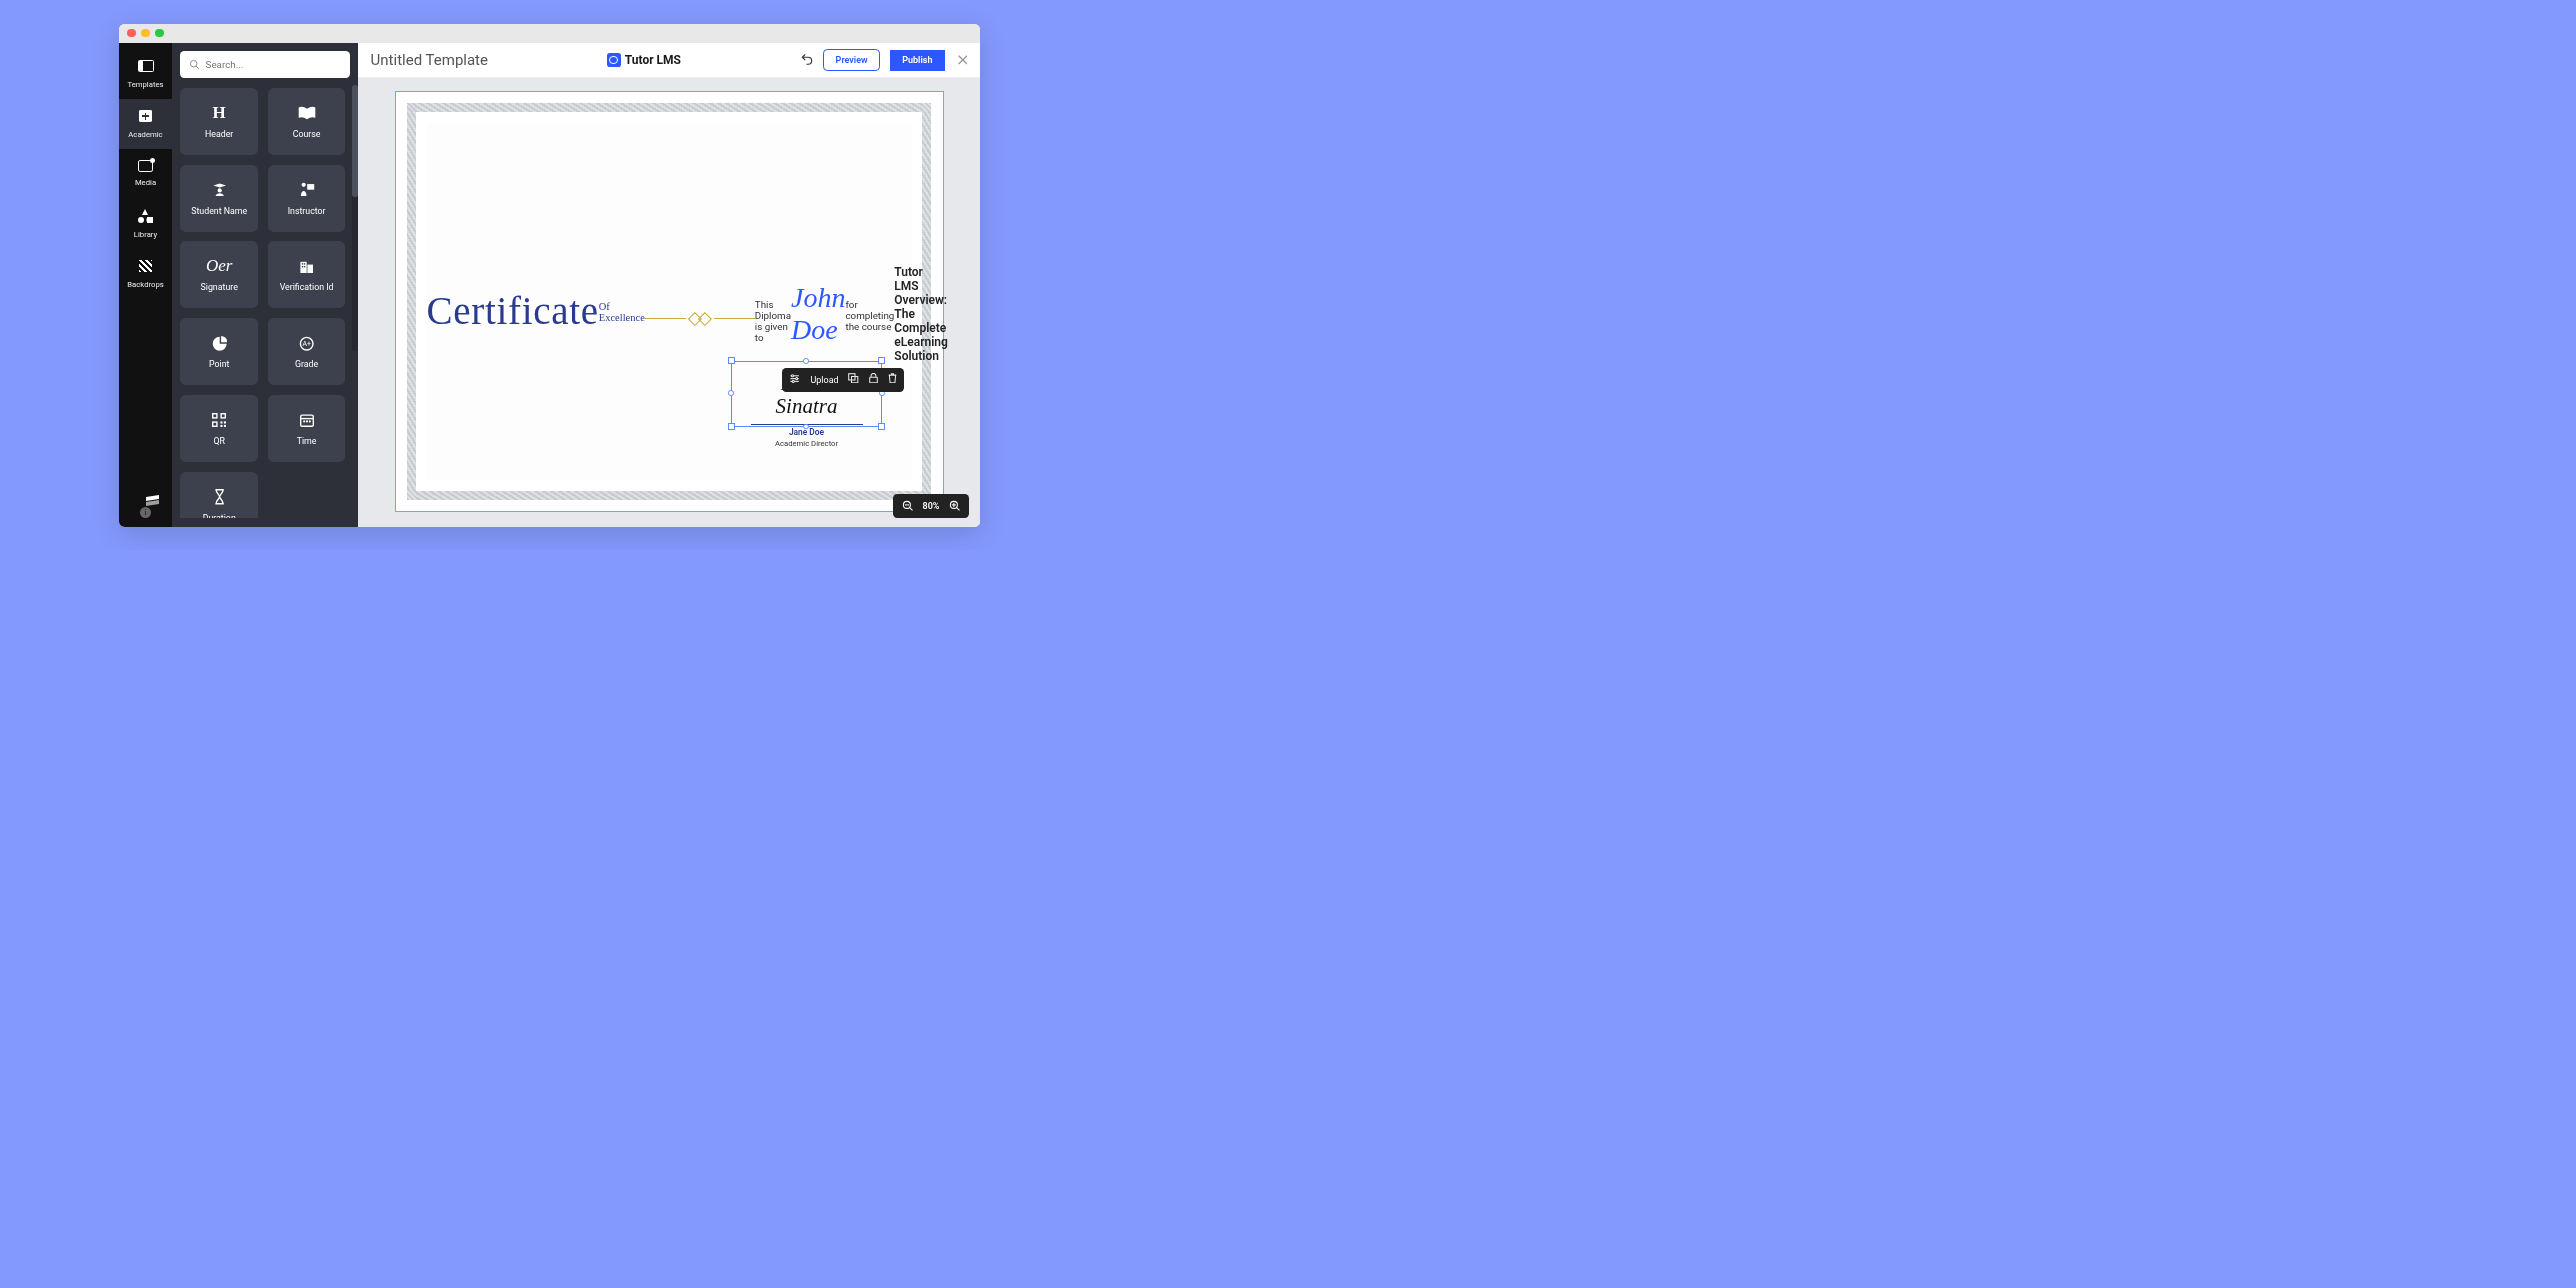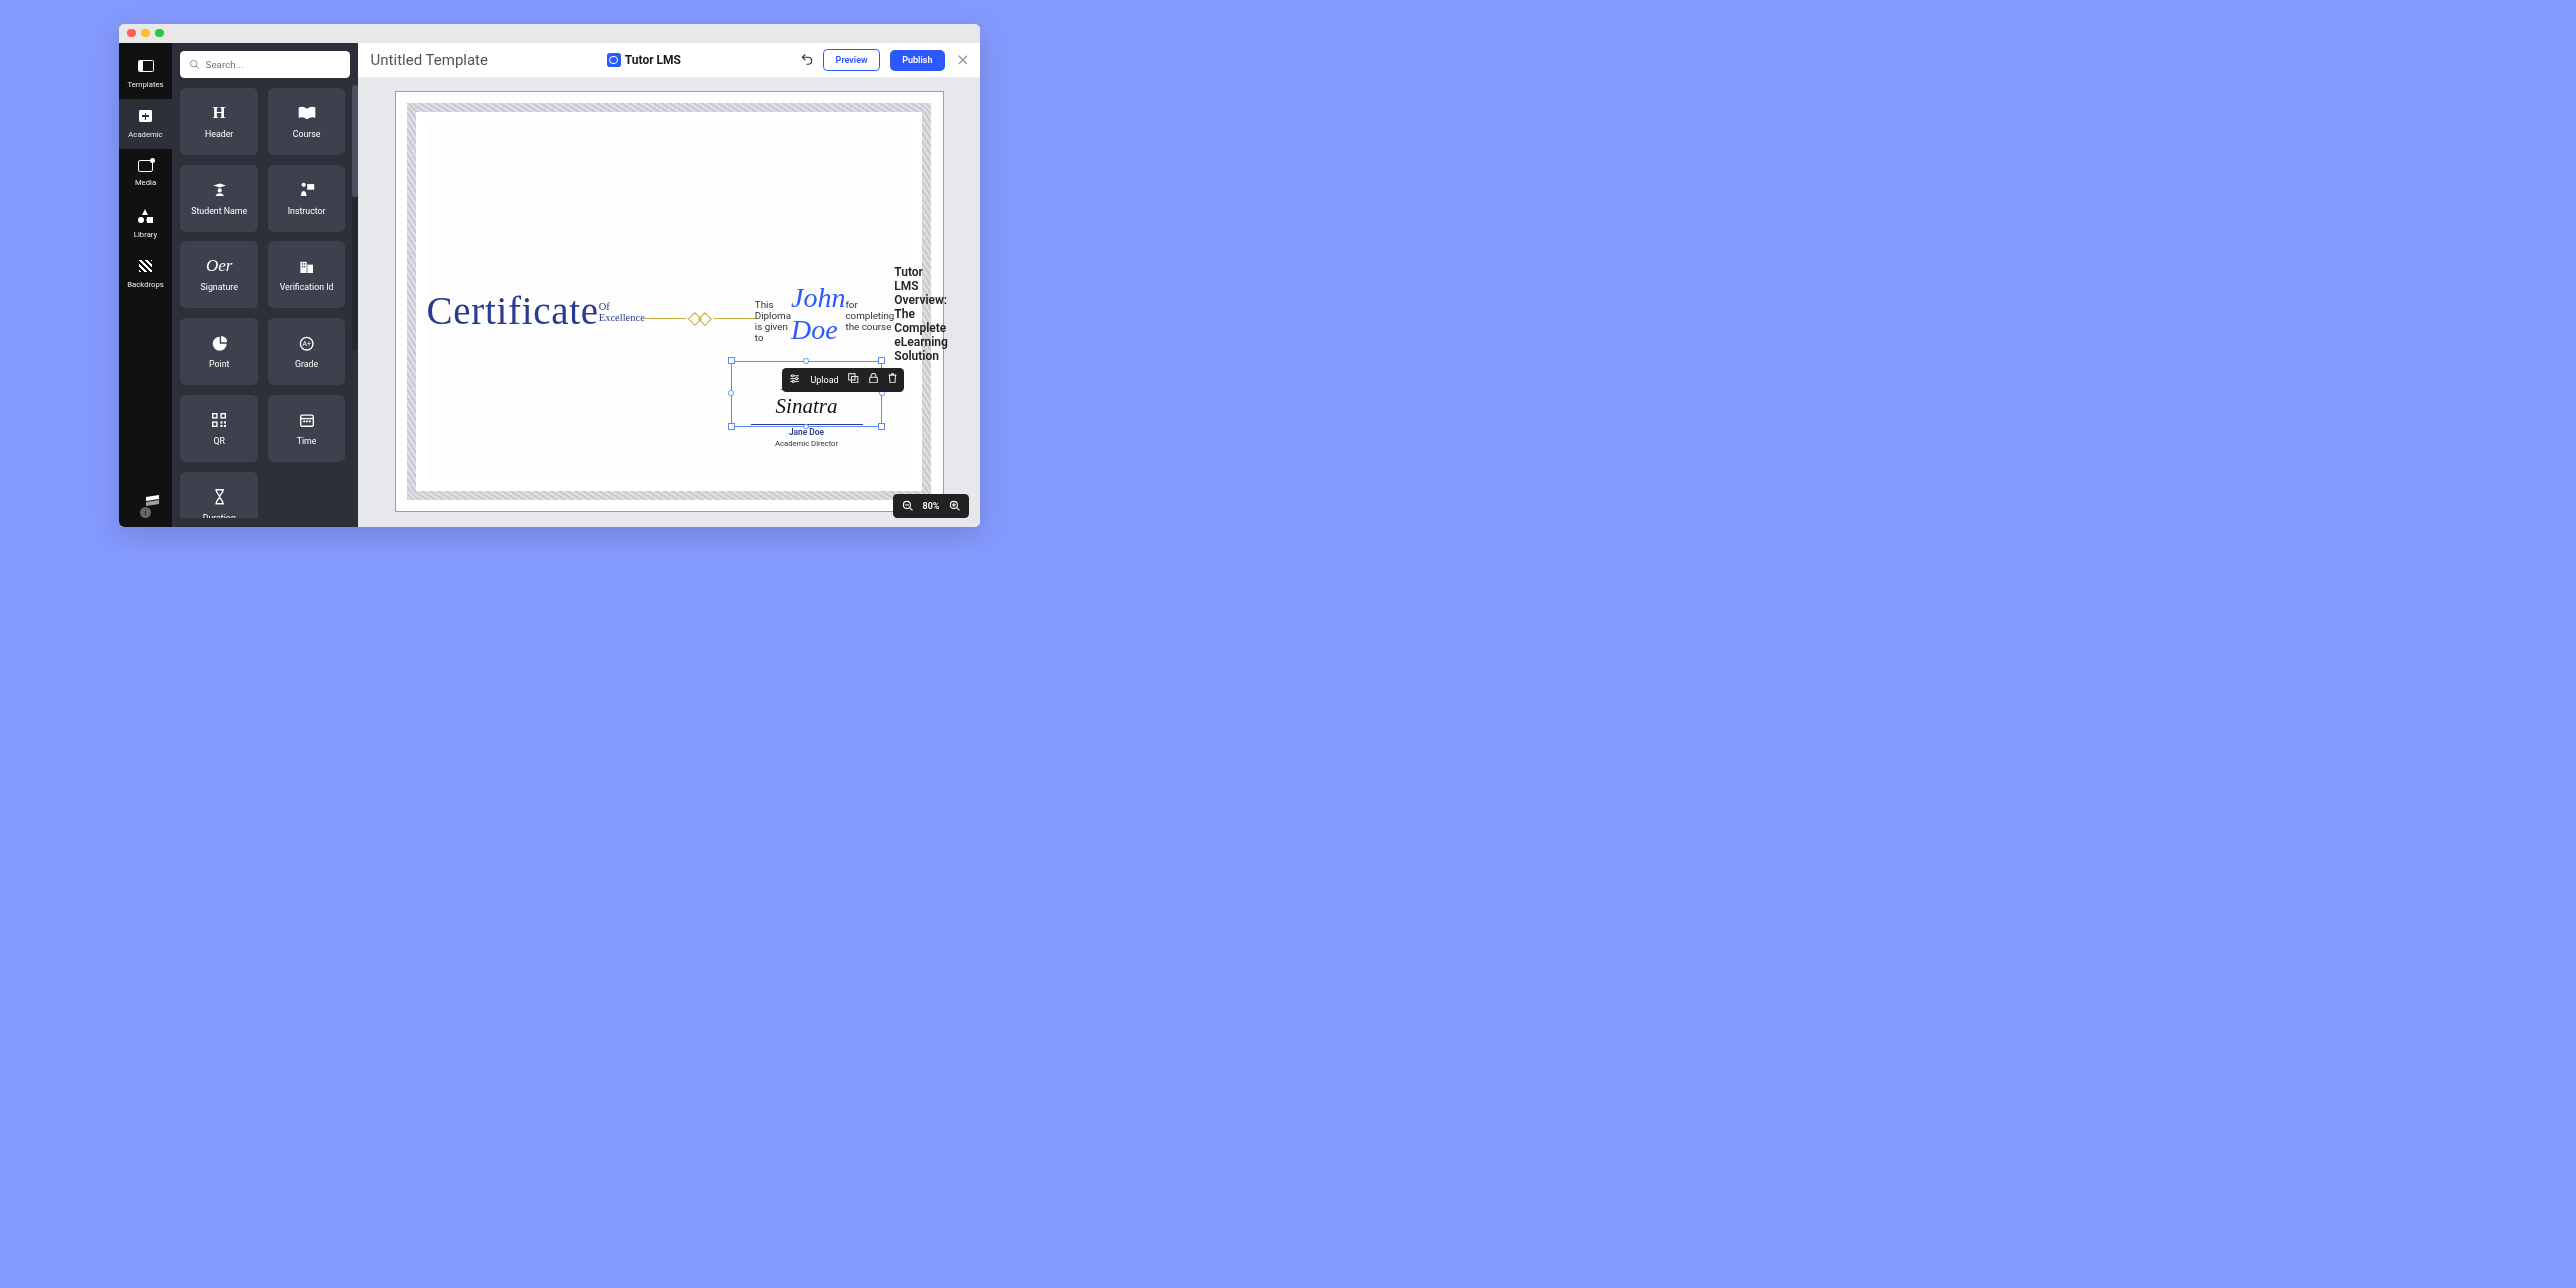--- a/index.html
+++ b/index.html
@@ -27,21 +27,21 @@
 .collapse-tab { position: absolute; right: -11.2px; top: 231px; width: 11.2px; height: 36px; background: #2d2f39; border-radius: 0 5.6px 5.6px 0; display: flex; align-items: center; justify-content: center; color: #ccc; cursor: pointer; font-size: 8.4px; }
 .main { flex: 1; display: flex; flex-direction: column; background: #e6e8eb; position: relative; }
 .topbar { height: 35px; background: #fff; display: flex; align-items: center; padding: 0 12.6px; gap: 9.8px; border-bottom: 0.7px solid #eee; }
 .topbar .title { color: #555; font-size: 15px; }
 .topbar-spacer { flex: 1; }
 .brand { display: flex; align-items: center; gap: 4.2px; font-weight: 700; font-size: 12px; color: #1a1a1a; }
 .brand .logo { width: 14px; height: 14px; background: #2b59ff; border-radius: 2.8px; position: relative; }
 .brand .logo::before { content: ""; position: absolute; inset: 2.8px; border: 1.4px solid #fff; border-radius: 50%; }
 .btn-undo { color: #333; font-size: 12.6px; cursor: pointer; }
 .btn-outline { border: 0.7px solid #2b59ff; color: #2b59ff; background: #fff; padding: 4.9px 11.2px; border-radius: 4.2px; font-size: 9px; font-weight: 600; cursor: pointer; }
-.btn-primary { border: 0; background: #2b59ff; color: #fff; padding: 5.6px 12.6px; border-radius: 5px; font-size: 9px; font-weight: 600; cursor: pointer; }
+.btn-primary { border: 0; background: #2b59ff; color: #fff; padding: 5.6px 12.6px; border-radius: 0; font-size: 9px; font-weight: 600; cursor: pointer; }
 .btn-close { color: #999; font-size: 12.6px; cursor: pointer; margin-left: 2.8px; }
 .canvas-area { flex: 1; display: flex; align-items: flex-start; justify-content: center; padding: 12.6px; overflow: hidden; }
 .cert-outer { width: 549px; height: 421px; background: #fff; border: 1.4px solid #7aa0ff; position: relative; }
 .cert-border { position: absolute; inset: 11.2px; border: 9.8px solid #c8cbd0; border-image: repeating-linear-gradient(45deg,#c8cbd0,#c8cbd0 2.8px,#dde0e4 2.8px,#dde0e4 5.6px) 14; background: #fff; }
 .cert-inner { position: absolute; inset: 31px; background: #fdfdfd; display: flex; flex-direction: row; align-items: center; padding-top: 19.6px; }
 .cert-bg { position: absolute; inset: 0; opacity: .07; background:
   radial-gradient(circle at 20% 30%, #888 0.7px, transparent 0.7px),
   radial-gradient(circle at 60% 70%, #888 0.7px, transparent 0.7px); background-size: 98px 126px; pointer-events: none; }
 .cert-title { font-family: Georgia, "Times New Roman", serif; font-size: 39px; color: #2a3a8f; letter-spacing: 0.7px; }
 .cert-sub { font-family: Georgia, serif; color: #2a3a8f; font-size: 10.5px; margin-top: 1.4px; }

